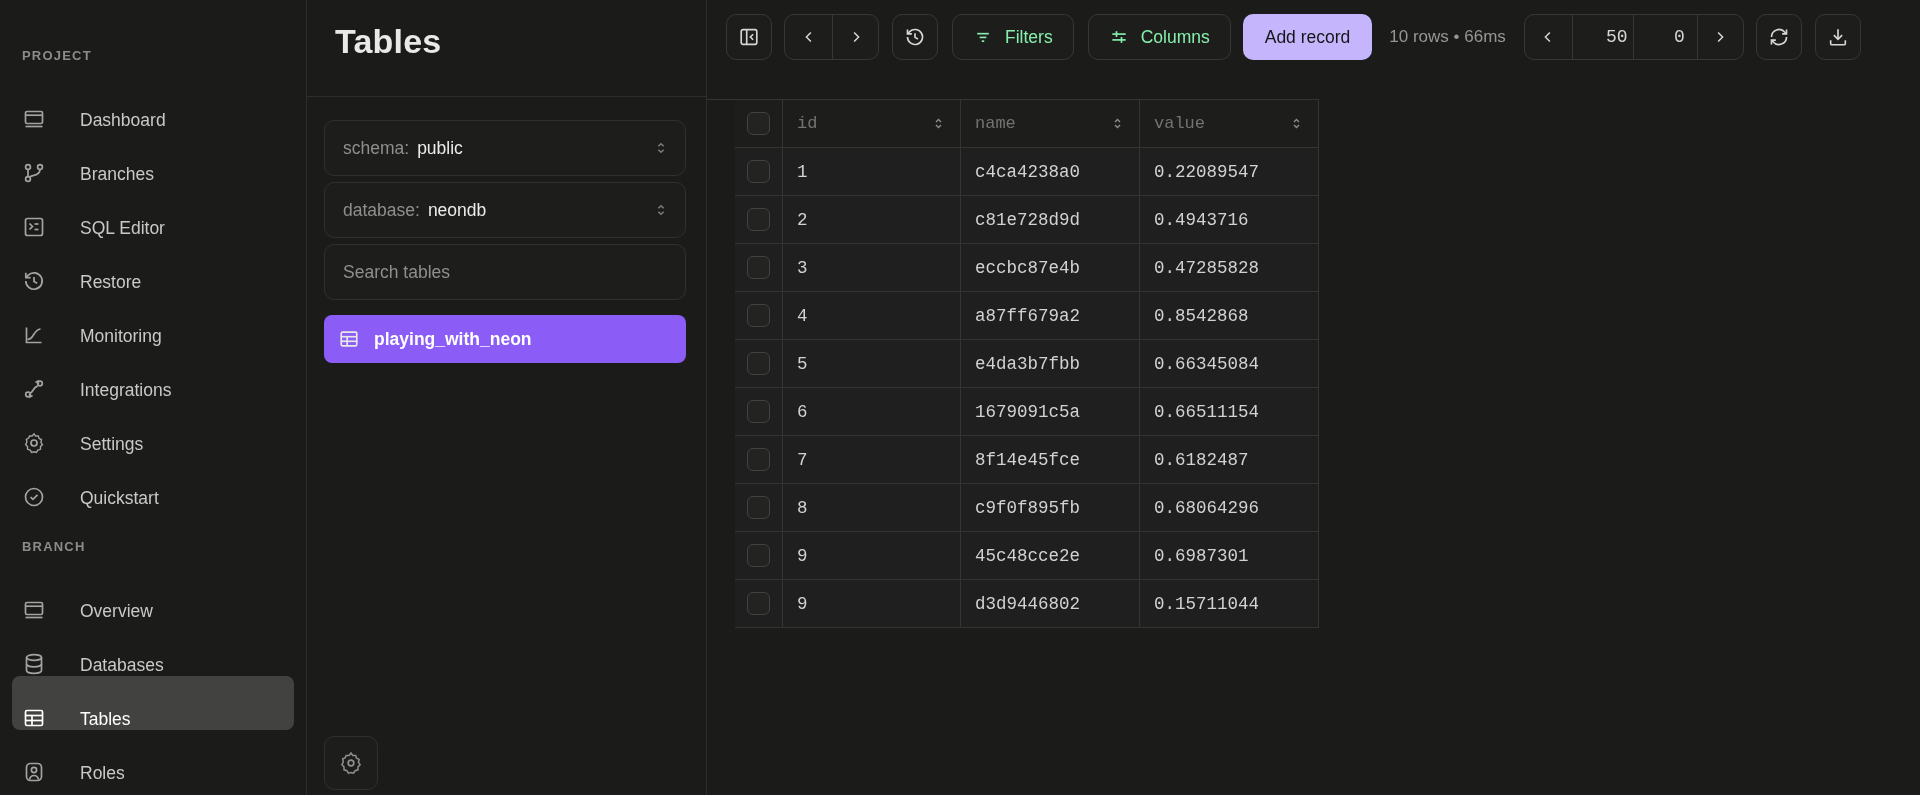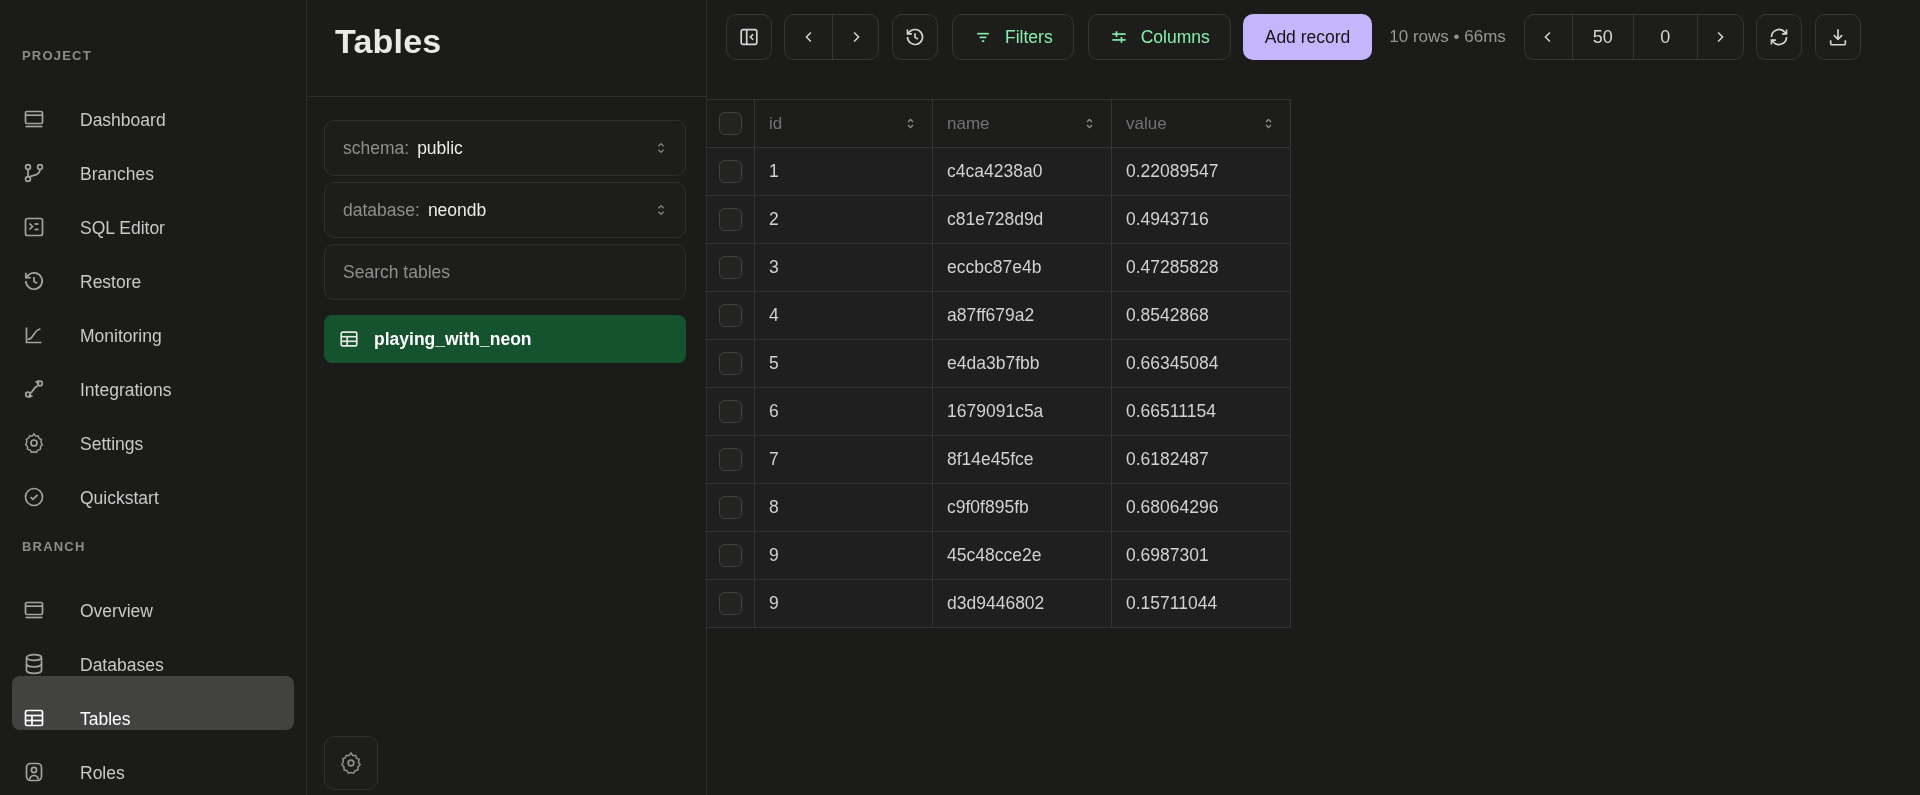--- a/index.html
+++ b/index.html
@@ -37,21 +37,21 @@
   .search-box input {
     background:transparent; border:0; outline:0; color:#ececeb; font-size:17.5px; width:100%;
     font-family:"Liberation Sans", sans-serif;
   }
   .search-box input::placeholder { color:#8f8f8e; }
   .table-list { margin-top:15px; }
   .table-entry {
     display:flex; align-items:center; width:362px; height:48px; border-radius:8px; padding:0 14px;
     color:#e8e8e7; cursor:pointer;
   }
-  .table-entry.selected { background:#14532d; color:#ffffff; font-weight:700; }
+  .table-entry.selected { background:#8b5cf6; color:#ffffff; font-weight:700; }
   .table-entry .icn { width:22px; height:22px; margin-right:14px; color:#e8e8e7; }
   .table-entry .txt { font-size:17.5px; }
   .panel-gear {
     position:absolute; left:17px; bottom:5px; width:54px; height:54px;
     border:1px solid #303030; border-radius:10px; display:flex; align-items:center; justify-content:center;
     color:#8f8f8e; background:#1d1d1c; cursor:pointer;
   }
 
   
   .main { position:absolute; left:707px; top:0; width:1213px; height:795px; }
@@ -59,21 +59,21 @@
   .tb-btn {
     height:46px; min-width:46px; border:1px solid #373736; border-radius:10px; background:#1d1d1c;
     display:flex; align-items:center; justify-content:center; color:#d6d6d5; cursor:pointer;
   }
   .tb-group { display:flex; border:1px solid #373736; border-radius:10px; background:#1d1d1c; overflow:hidden; }
   .tb-seg { height:44px; display:flex; align-items:center; justify-content:center; color:#d6d6d5; cursor:pointer; }
   .tb-seg + .tb-seg { border-left:1px solid #373736; }
   .tb-text-btn { padding:0 20px; gap:12px; font-size:17.5px; color:#86efac; }
   .add-record { background:#c4b5fd; color:#161616; border:0; font-weight:500; padding:8px 22px; font-size:17.5px; }
   .status-text { color:#969695; font-size:17px; margin:0 18px 0 17px; white-space:nowrap; }
-  .mono { font-family:Liberation Sans, sans-serif; }
+  .mono { font-family:Liberation Mono, monospace;padding-left:28px; }
   .seg-num { font-size:18px; }
   .sp12 { width:12px; } .sp13 { width:13px; } .sp14 { width:14px; }
 
   
   .grid { position:absolute; left:0; top:99px; border-top:1px solid #343433; }
   .grid-row { display:flex; }
   .gcell {
     height:48px; display:flex; align-items:center; border-bottom:1px solid #343433;
     background:#201f1f; padding:0 14px; font-size:17.5px; color:#d2d2d1;
   }

